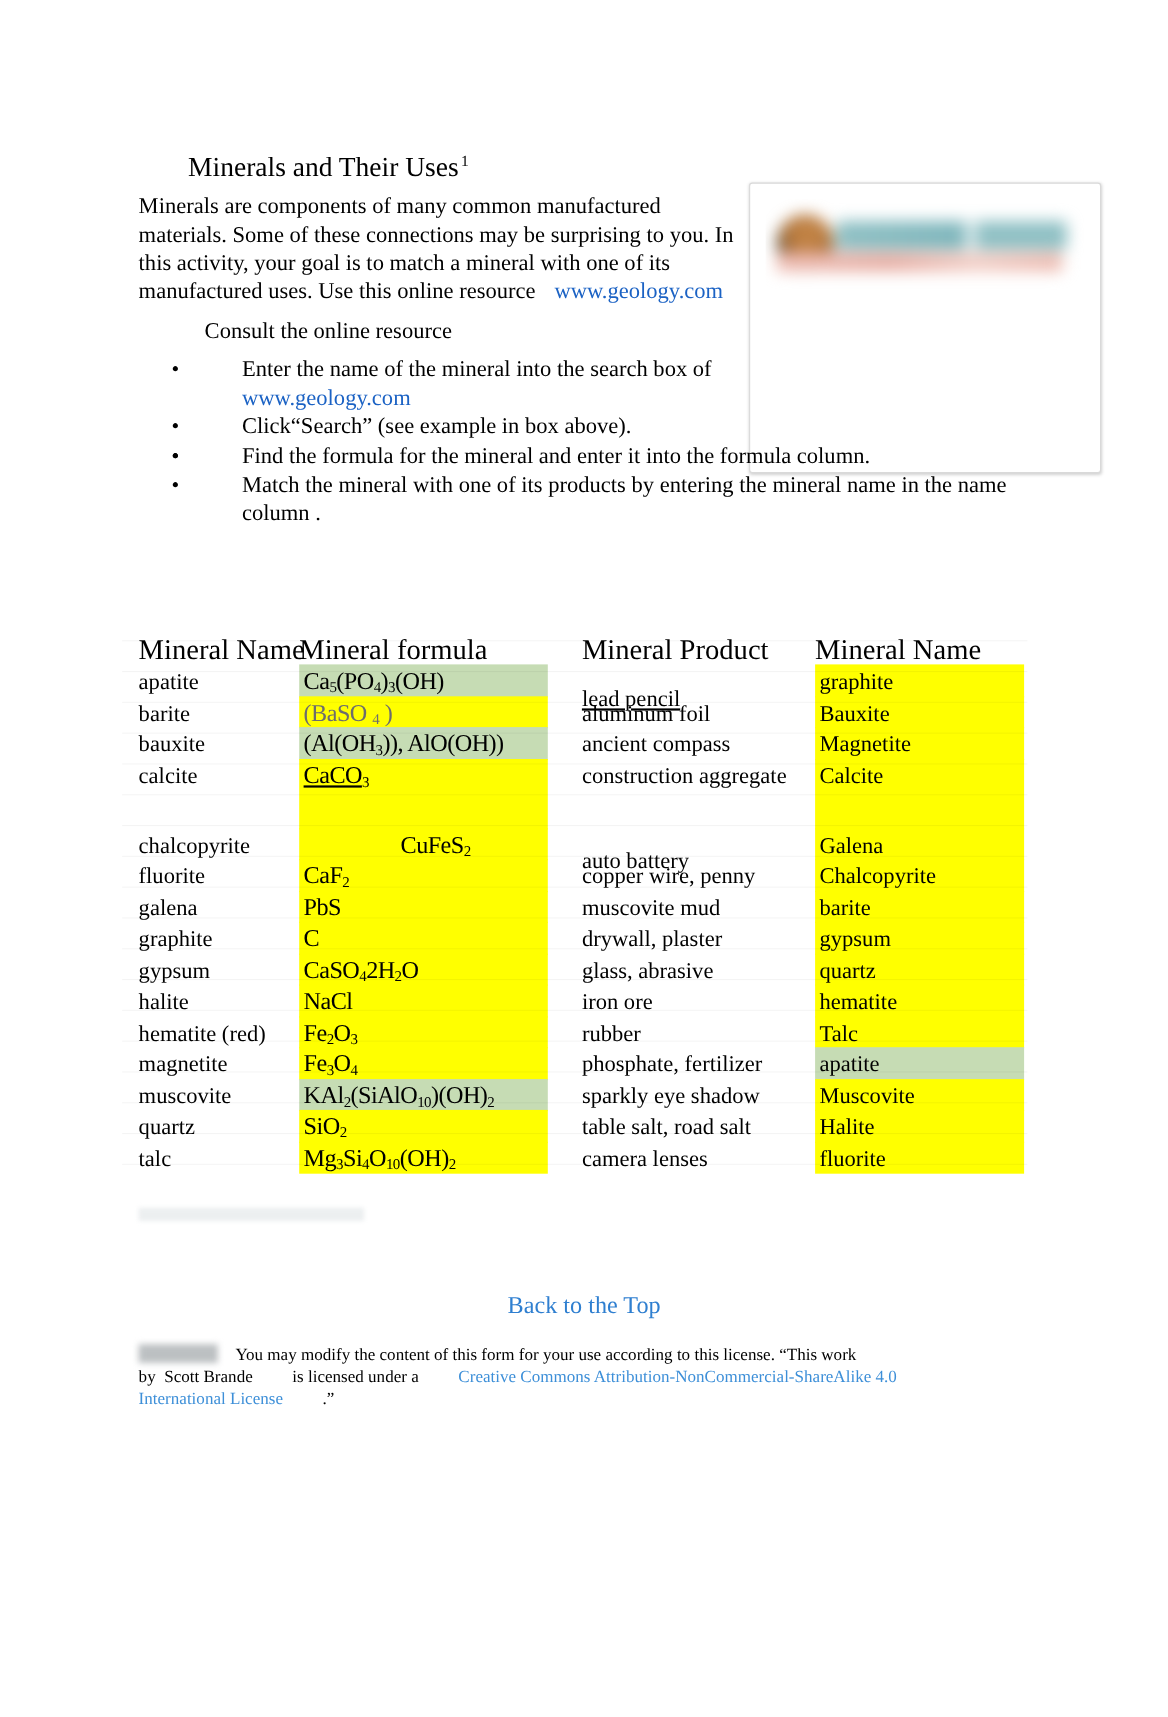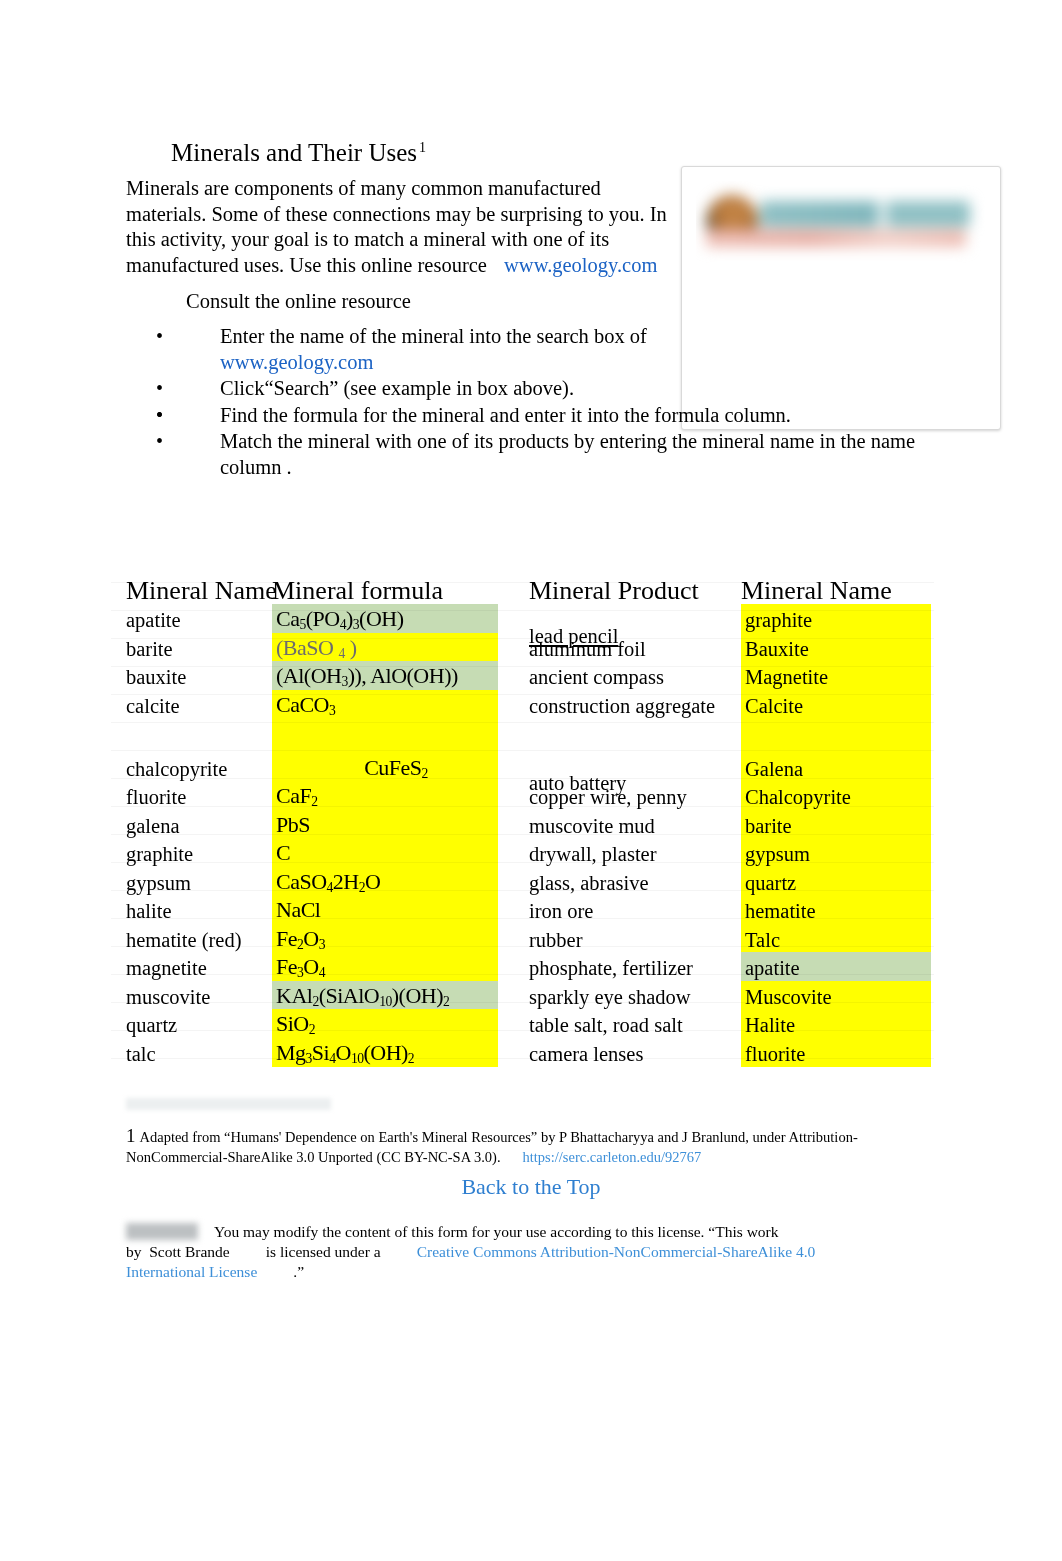--- a/index.html
+++ b/index.html
@@ -373,21 +373,21 @@
         <div class="cell hdr" style="left: 161px; width: 240px; top: 10px;">Mineral formula</div>
         <div class="cell hdr" style="left: 418px; width: 210px; top: 10px;">Mineral Product</div>
         <div class="cell hdr" style="left: 630px; width: 200px; top: 10px;">Mineral Name</div>
         <div class="cell " style="left: 15px; width: 150px; top: 40px;">apatite</div>
         <div class="cell formula tight" style="left: 165px; width: 240px; top: 38px;">Ca<sub>5</sub>(PO<sub>4</sub>)<sub>3</sub>(OH)</div>
         <div class="cell " style="left: 15px; width: 150px; top: 68.5px;">barite</div>
         <div class="cell formula faint tight" style="left: 165px; width: 240px; top: 66.5px;">(BaSO <sub>4</sub> )</div>
         <div class="cell " style="left: 15px; width: 150px; top: 97px;">bauxite</div>
         <div class="cell formula tight" style="left: 165px; width: 240px; top: 95px;">(Al(OH<sub>3</sub>)), AlO(OH))</div>
         <div class="cell " style="left: 15px; width: 150px; top: 125.5px;">calcite</div>
-        <div class="cell formula tight" style="left: 165px; width: 240px; top: 123.5px;">CaCO<sub>3</sub></div>
+        <div class="cell formula tight" style="left: 165px; width: 240px; top: 123.5px; text-decoration: underline;">CaCO<sub>3</sub></div>
         <div class="cell " style="left: 15px; width: 150px; top: 188.5px;">chalcopyrite</div>
         <div class="cell formula tight" style="left: 165px; width: 240px; top: 186.5px; text-align: center;">CuFeS<sub>2</sub></div>
         <div class="cell " style="left: 15px; width: 150px; top: 217px;">fluorite</div>
         <div class="cell formula tight" style="left: 165px; width: 240px; top: 215px;">CaF<sub>2</sub></div>
         <div class="cell " style="left: 15px; width: 150px; top: 245.5px;">galena</div>
         <div class="cell formula tight" style="left: 165px; width: 240px; top: 243.5px;">PbS</div>
         <div class="cell " style="left: 15px; width: 150px; top: 274px;">graphite</div>
         <div class="cell formula tight" style="left: 165px; width: 240px; top: 272px;">C</div>
         <div class="cell " style="left: 15px; width: 150px; top: 302.5px;">gypsum</div>
         <div class="cell formula tight" style="left: 165px; width: 240px; top: 300.5px;">CaSO<sub>4</sub>2H<sub>2</sub>O</div>
@@ -430,23 +430,20 @@
         <div class="cell " style="left: 418px; width: 200px; top: 416.5px;">sparkly eye shadow</div>
         <div class="cell " style="left: 634px; width: 200px; top: 416.5px;">Muscovite</div>
         <div class="cell " style="left: 418px; width: 200px; top: 445px;">table salt, road salt</div>
         <div class="cell " style="left: 634px; width: 200px; top: 445px;">Halite</div>
         <div class="cell " style="left: 418px; width: 200px; top: 473.5px;">camera lenses</div>
         <div class="cell " style="left: 634px; width: 200px; top: 473.5px;">fluorite</div>
       </div>
   </div>
 
   <div class="fn-rule"></div>
-  <div class="footnote">
-    <span class="fn-num">1</span><span>Adapted from “Humans' Dependence on Earth's Mineral Resources” by P Bhattacharyya and J Branlund, under Attribution-NonCommercial-ShareAlike 3.0 Unported (CC BY-NC-SA 3.0).</span><a class="fn-link" href="#">https://serc.carleton.edu/92767</a>
-  </div>
 
   <div class="backtop">
     <a class="link-light" href="#" style="color:#2f7fd0">Back to the Top</a>
   </div>
 
   <div class="license">
     <span class="cc-badge"></span><span>You may modify the content of this form for your use according to this license. “This work</span><br>
     <span>by</span>&nbsp;
     <span>Scott Brande</span><span class="gap"></span><span>is licensed under a</span><span class="gap"></span><a class="lic-link" href="#">Creative Commons Attribution-NonCommercial-ShareAlike 4.0</a><br>
     <a class="lic-link" href="#">International License</a><span class="gap"></span><span>.”</span>

